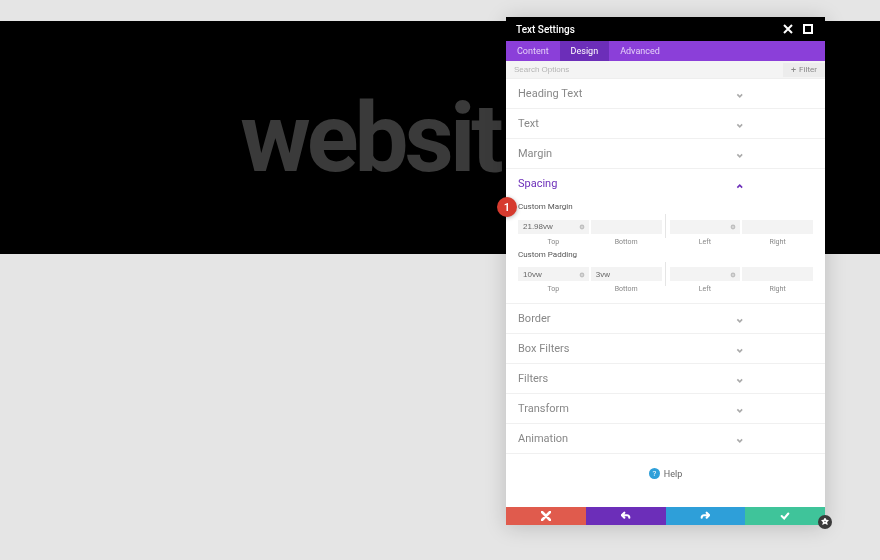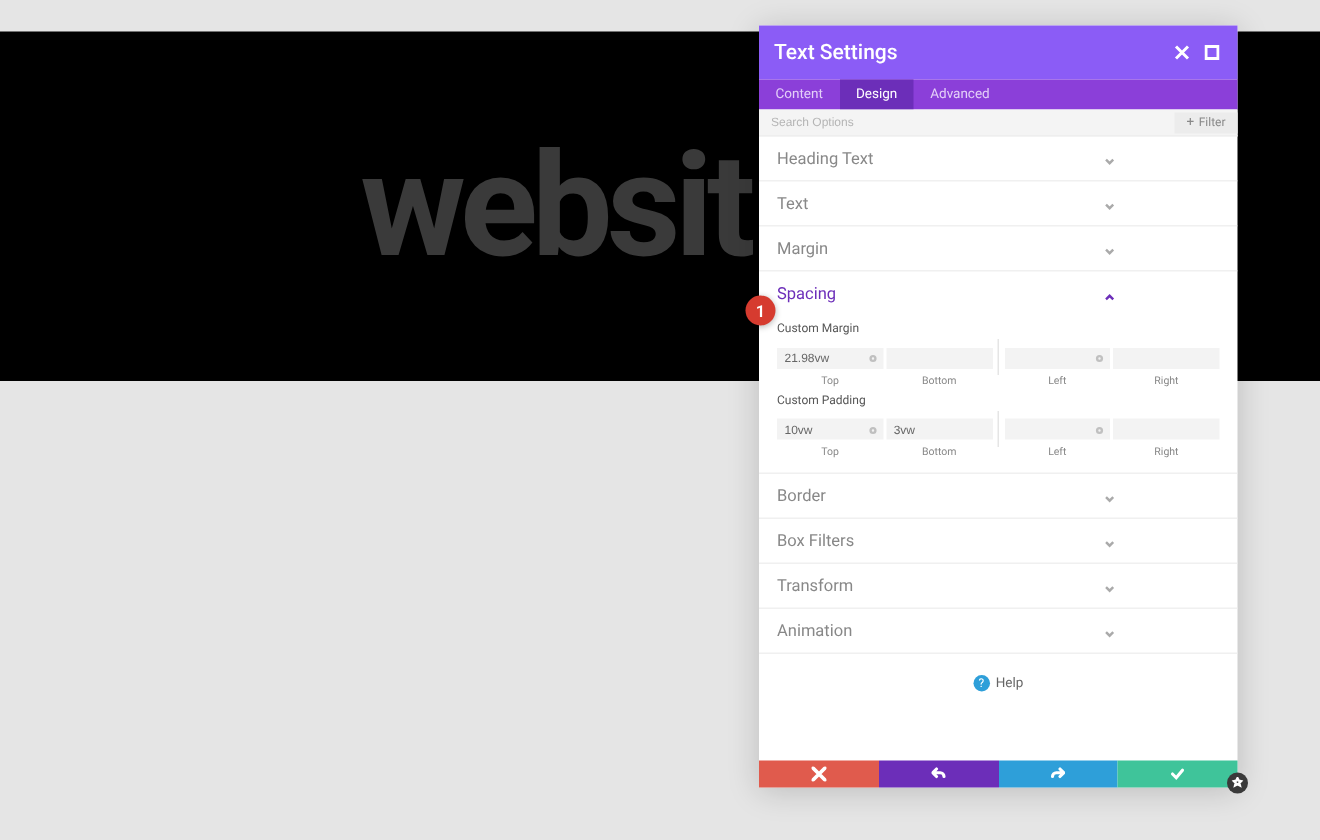--- a/index.html
+++ b/index.html
@@ -1,20 +1,20 @@
 <!DOCTYPE html>
 <html><head>
 <meta charset="utf-8">
 <style>
   * { box-sizing: border-box; margin: 0; padding: 0; }
   body { font-family: -apple-system, "Segoe UI", Roboto, Arial, sans-serif; width: 880px; height: 560px; background: #e5e5e5; overflow: hidden; position: relative; }
   .hero { position: absolute; top: 21px; left: 0; right: 0; height: 233px; background: #000; display: flex; align-items: center; justify-content: center; }
   .hero-text { font-size: 96px; font-weight: 700; color: #3a3a3a; letter-spacing: -4px; margin-left: -140px; }
   .panel { position: absolute; top: 17px; left: 506px; width: 319px; bottom: 35px; background: #fff; box-shadow: 0 2px 20px rgba(0,0,0,.18); display: flex; flex-direction: column; }
-  .panel-hdr { background: #8b5cf6; height: 36px; display: flex; align-items: center; padding: 0 10px; color: #fff; font-size: 14px; font-weight: 500; }
+  .panel-hdr { background: #000000; height: 24px; display: flex; align-items: center; padding: 0 10px; color: #fff; font-size: 10px; font-weight: 500; }
   .panel-hdr .title { flex: 1; }
   .hdr-ico { width: 14px; height: 14px; margin-left: 6px; display: flex; align-items: center; justify-content: center; cursor: pointer; }
   .hdr-ico svg { width: 10px; height: 10px; stroke: #fff; stroke-width: 2; fill: none; }
   .tabs { display: flex; background: #8b3fd9; }
   .tab { padding: 5px 11px; font-size: 9px; color: #e4d0f8; cursor: pointer; }
   .tab.active { background: #6c2eb9; color: #fff; }
   .search-row { display: flex; align-items: center; background: #f4f4f4; border-bottom: 1px solid #eee; height: 18px; }
   .search-in { flex: 1; border: none; background: transparent; font-size: 8px; padding: 3px 8px; color: #999; outline: none; }
   .search-in::placeholder { color: #b5b5b5; }
   .filter-btn { font-size: 8px; color: #888; padding: 2px 8px; background: #ececec; cursor: pointer; display: flex; align-items: center; gap: 3px; }
@@ -183,20 +183,28 @@
     <div class="sect">
       <div class="sect-hdr">
         <span>Box Filters</span>
         <span class="chev"><svg viewBox="0 0 10 10">
               <path d="M2 3l3 3 3-3"></path>
             </svg></span>
       </div>
     </div>
     <div class="sect">
       <div class="sect-hdr">
+        <span>Filters</span>
+        <span class="chev"><svg viewBox="0 0 10 10">
+              <path d="M2 3l3 3 3-3"></path>
+            </svg></span>
+      </div>
+    </div>
+    <div class="sect">
+      <div class="sect-hdr">
         <span>Transform</span>
         <span class="chev"><svg viewBox="0 0 10 10">
               <path d="M2 3l3 3 3-3"></path>
             </svg></span>
       </div>
     </div>
     <div class="sect">
       <div class="sect-hdr">
         <span>Animation</span>
         <span class="chev"><svg viewBox="0 0 10 10">

